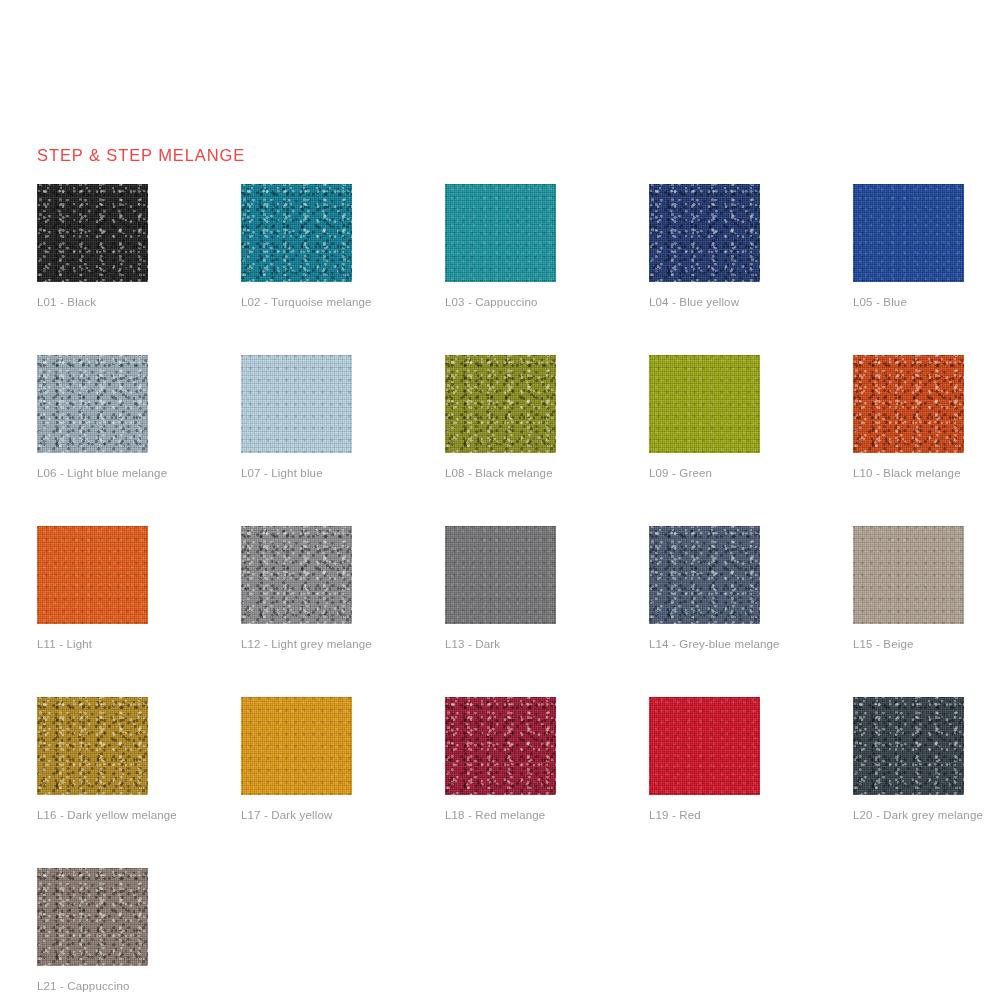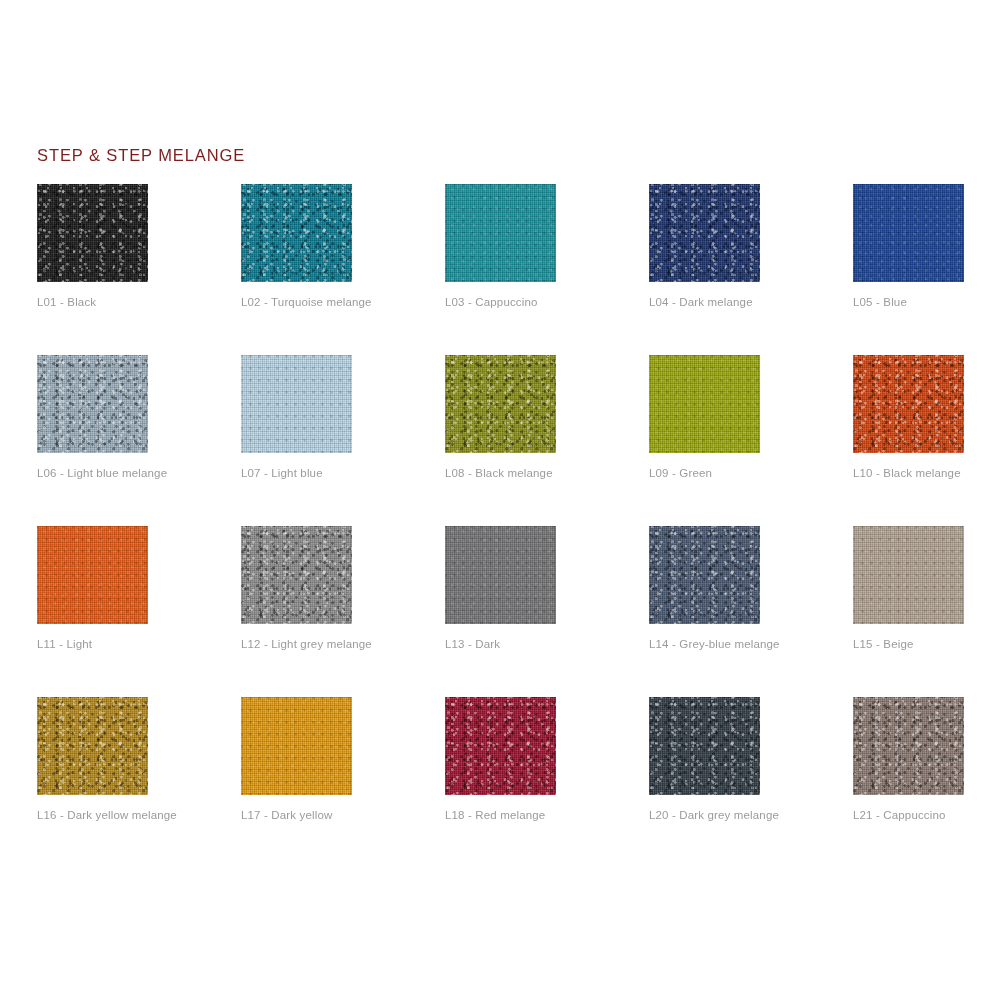--- a/index.html
+++ b/index.html
@@ -21,21 +21,21 @@
     height: 1000px;
     background: #ffffff;
   }
 
   .page-title {
     position: absolute;
     left: 37px;
     top: 135px;
     font-size: 16.5px;
     letter-spacing: 0.9px;
-    color: #7f1d1d;
+    color: #ef4444;
     font-weight: 400;
     white-space: nowrap;
   }
 
   .swatch-grid {
     position: absolute;
     left: 37px;
     top: 184px;
     width: 930px;
     display: grid;
@@ -140,21 +140,21 @@
       <div class="swatch-cell">
         <div class="swatch-chip melange" style="background-color: rgb(10, 125, 150);"></div>
         <div class="swatch-label">L02 - Turquoise melange</div>
       </div>
       <div class="swatch-cell">
         <div class="swatch-chip solid" style="background-color: rgb(23, 149, 160);"></div>
         <div class="swatch-label">L03 - Cappuccino</div>
       </div>
       <div class="swatch-cell">
         <div class="swatch-chip melange" style="background-color: rgb(29, 53, 112);"></div>
-        <div class="swatch-label">L04 - Dark melange</div>
+        <div class="swatch-label">L04 - Blue yellow</div>
       </div>
       <div class="swatch-cell">
         <div class="swatch-chip solid" style="background-color: rgb(25, 68, 155);"></div>
         <div class="swatch-label">L05 - Blue</div>
       </div>
       <div class="swatch-cell">
         <div class="swatch-chip melange" style="background-color: rgb(157, 176, 189);"></div>
         <div class="swatch-label">L06 - Light blue melange</div>
       </div>
       <div class="swatch-cell">
@@ -199,20 +199,24 @@
       </div>
       <div class="swatch-cell">
         <div class="swatch-chip solid" style="background-color: rgb(226, 154, 16);"></div>
         <div class="swatch-label">L17 - Dark yellow</div>
       </div>
       <div class="swatch-cell">
         <div class="swatch-chip melange" style="background-color: rgb(157, 20, 48);"></div>
         <div class="swatch-label">L18 - Red melange</div>
       </div>
       <div class="swatch-cell">
+        <div class="swatch-chip solid" style="background-color: rgb(212, 14, 35);"></div>
+        <div class="swatch-label">L19 - Red</div>
+      </div>
+      <div class="swatch-cell">
         <div class="swatch-chip melange" style="background-color: rgb(51, 63, 71);"></div>
         <div class="swatch-label">L20 - Dark grey melange</div>
       </div>
       <div class="swatch-cell">
         <div class="swatch-chip melange" style="background-color: rgb(140, 123, 114);"></div>
         <div class="swatch-label">L21 - Cappuccino</div>
       </div>
     </div>
 
 </div>

